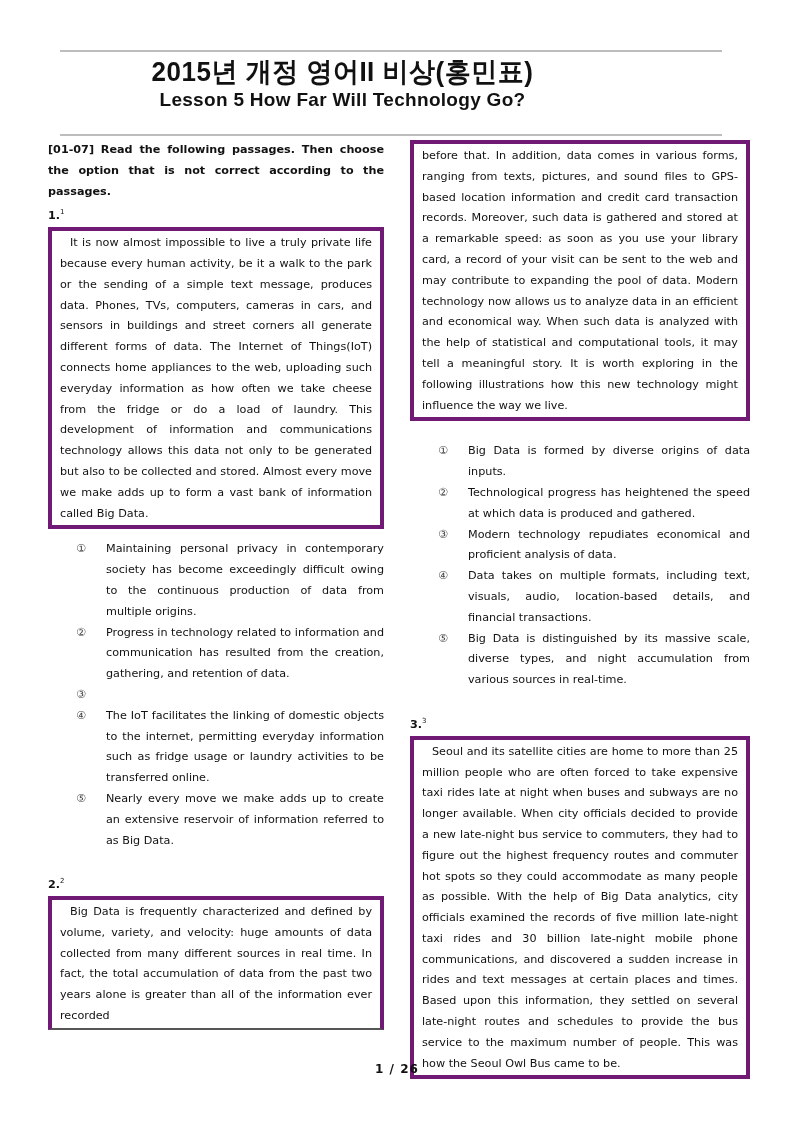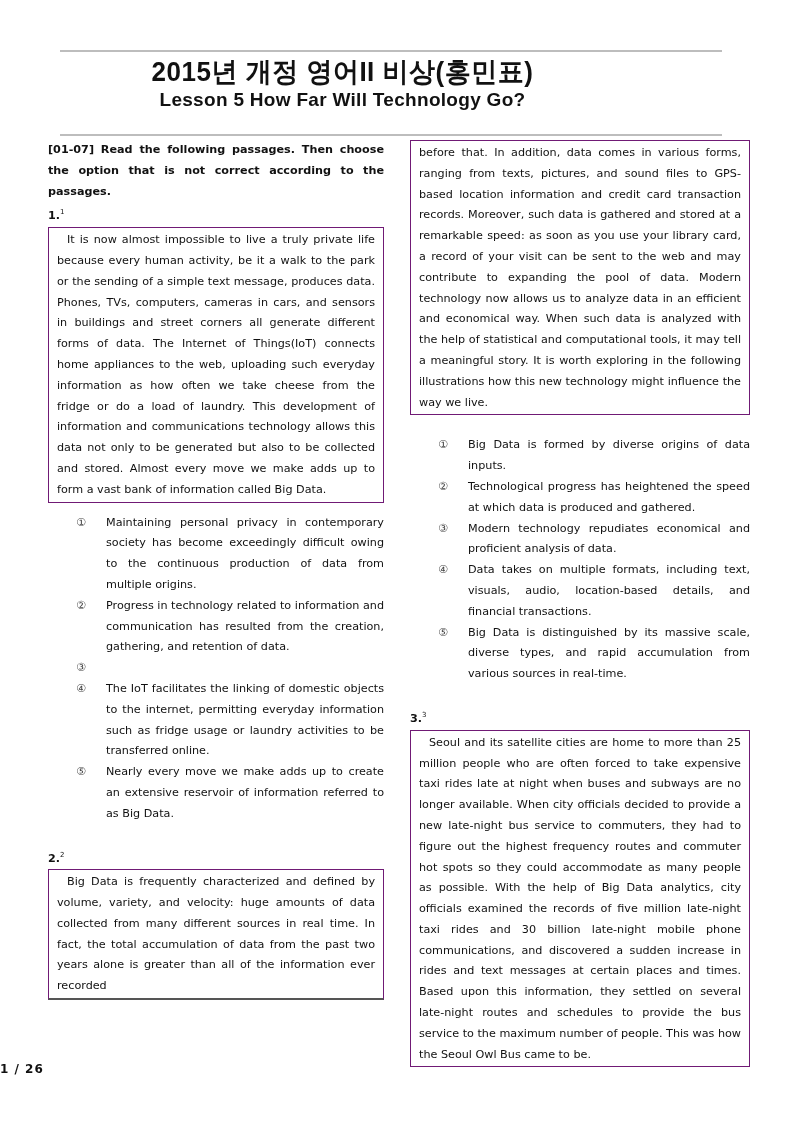--- a/index.html
+++ b/index.html
@@ -25,36 +25,36 @@
       font-family: "Liberation Sans", sans-serif; font-weight: bold;
       font-size: 19px; line-height: 24px; letter-spacing: 0.3px; text-align: center;
     }
     .col { position: absolute; top: 140px; font-size: 11.2px; line-height: 20.8px; }
     .col.left { left: 48px; width: 336px; }
     .col.right { left: 410px; width: 340px; top: 140px; }
     .instr { font-weight: bold; text-align: justify; text-align-last: left; }
     .qnum { font-weight: bold; margin-top: 0; }
     .qnum sup { font-size: 7px; font-weight: normal; vertical-align: 5px; }
     .passage {
-      border: 1px solid #701a75; padding: 2px 8px 1px 8px;
+      border: 4px solid #701a75; padding: 2px 8px 1px 8px;
       text-align: justify; box-sizing: border-box;
     }
     .passage.open-bottom { border-bottom: 2px solid #555; }
     .passage p { margin: 0; text-indent: 10px; }
     .passage p.noindent { text-indent: 0; }
     .options { list-style: none; margin: 10px 0 0 0; padding: 0; }
     .options li { display: flex; margin: 0; }
     .options .marker { width: 30px; flex: 0 0 30px; padding-left: 28px; color: #444; font-size: 11px; }
     .options .txt { flex: 1; text-align: justify; }
     .col.left .options .marker { padding-left: 28px; }
     .col.right .options { margin-left: -0px; }
     .col.right .options .marker { padding-left: 28px; }
     .spacer { height: 20px; }
     .footer {
-      position: absolute; top: 1062px; left: 0; width: 794px; 
+      position: absolute; top: 1062px; left: 0; width: 794px; text-align: center;
       font-size: 12px; font-weight: bold; letter-spacing: 1px;
     }
   </style>
 </head>
 <body>
 
 <div class="rule top"></div>
 <div class="title-block">
   <div class="title-main">2015년 개정 영어II 비상(홍민표)</div>
   <div class="title-sub">Lesson 5 How Far Will Technology Go?</div>
@@ -116,21 +116,21 @@
     <li>
         <span class="marker">③</span>
         <span class="txt">Modern technology repudiates economical and proficient analysis of data.</span>
       </li>
     <li>
         <span class="marker">④</span>
         <span class="txt">Data takes on multiple formats, including text, visuals, audio, location-based details, and financial transactions.</span>
       </li>
     <li>
         <span class="marker">⑤</span>
-        <span class="txt">Big Data is distinguished by its massive scale, diverse types, and rapid accumulation from various sources in real-time.</span>
+        <span class="txt">Big Data is distinguished by its massive scale, diverse types, and night accumulation from various sources in real-time.</span>
       </li>
   </ul>
 
   <div class="spacer"></div>
 
   <div class="qnum"><span>3.</span><sup>3</sup></div>
   <div class="passage">
     <p>Seoul and its satellite cities are home to more than 25 million people who are often forced to take expensive taxi rides late at night when buses and subways are no longer available. When city officials decided to provide a new late-night bus service to commuters, they had to figure out the highest frequency routes and commuter hot spots so they could accommodate as many people as possible. With the help of Big Data analytics, city officials examined the records of five million late-night taxi rides and 30 billion late-night mobile phone communications, and discovered a sudden increase in rides and text messages at certain places and times. Based upon this information, they settled on several late-night routes and schedules to provide the bus service to the maximum number of people. This was how the Seoul Owl Bus came to be.</p>
   </div>
 </div>

